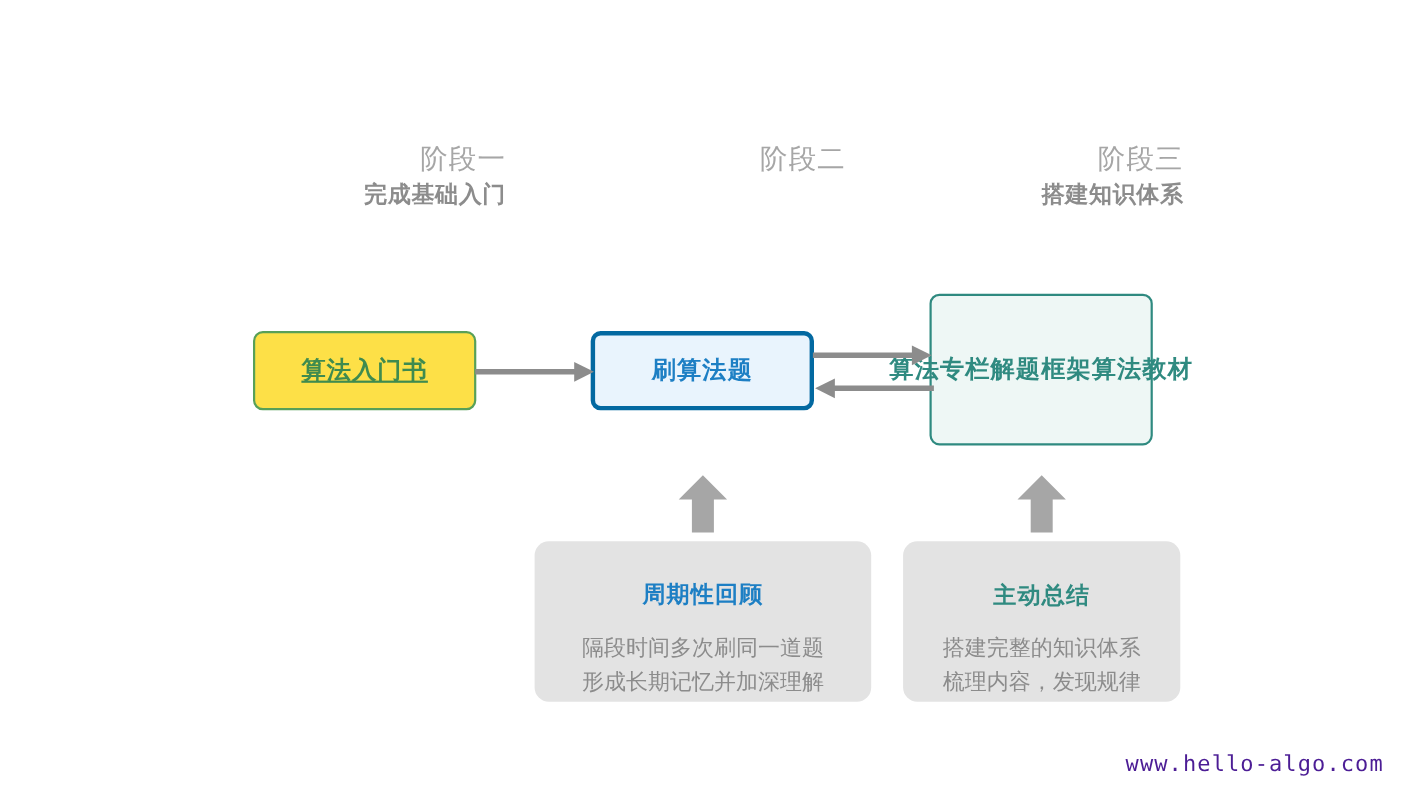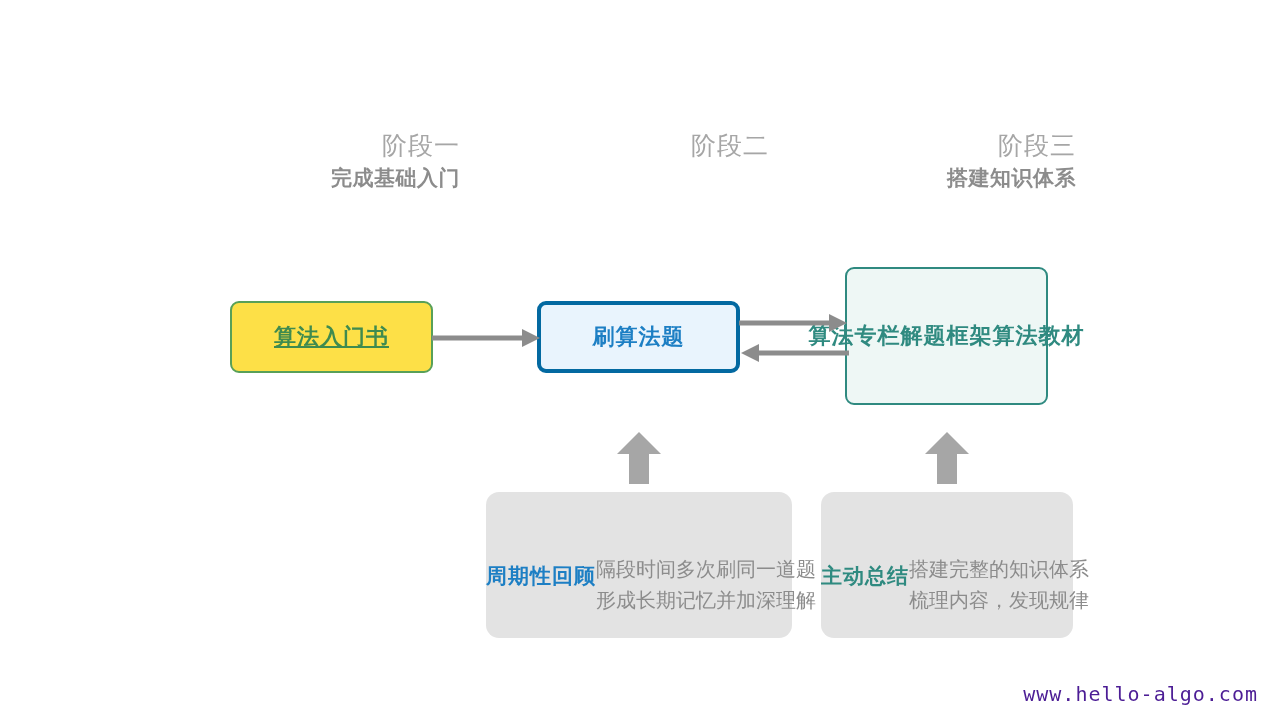--- a/index.html
+++ b/index.html
@@ -67,23 +67,23 @@
     line-height: 34px;
     font-size: 22px;
     white-space: nowrap;
   }
   .card {
     position: absolute;
     box-sizing: border-box;
     background: #e3e3e3;
     border-radius: 13px;
     display: flex;
-    flex-direction: row;
+    flex-direction: column;
     align-items: center;
-    padding-top: 22px;
+    padding-top: 34px;
   }
   .card-title {
     font-size: 21px;
     font-weight: bold;
     letter-spacing: 1px;
     line-height: 30px;
     white-space: nowrap;
   }
   .card-title.blue { color: #1d7fc4; }
   .card-title.teal { color: #2f8a80; font-family: Liberation Serif, serif; }

